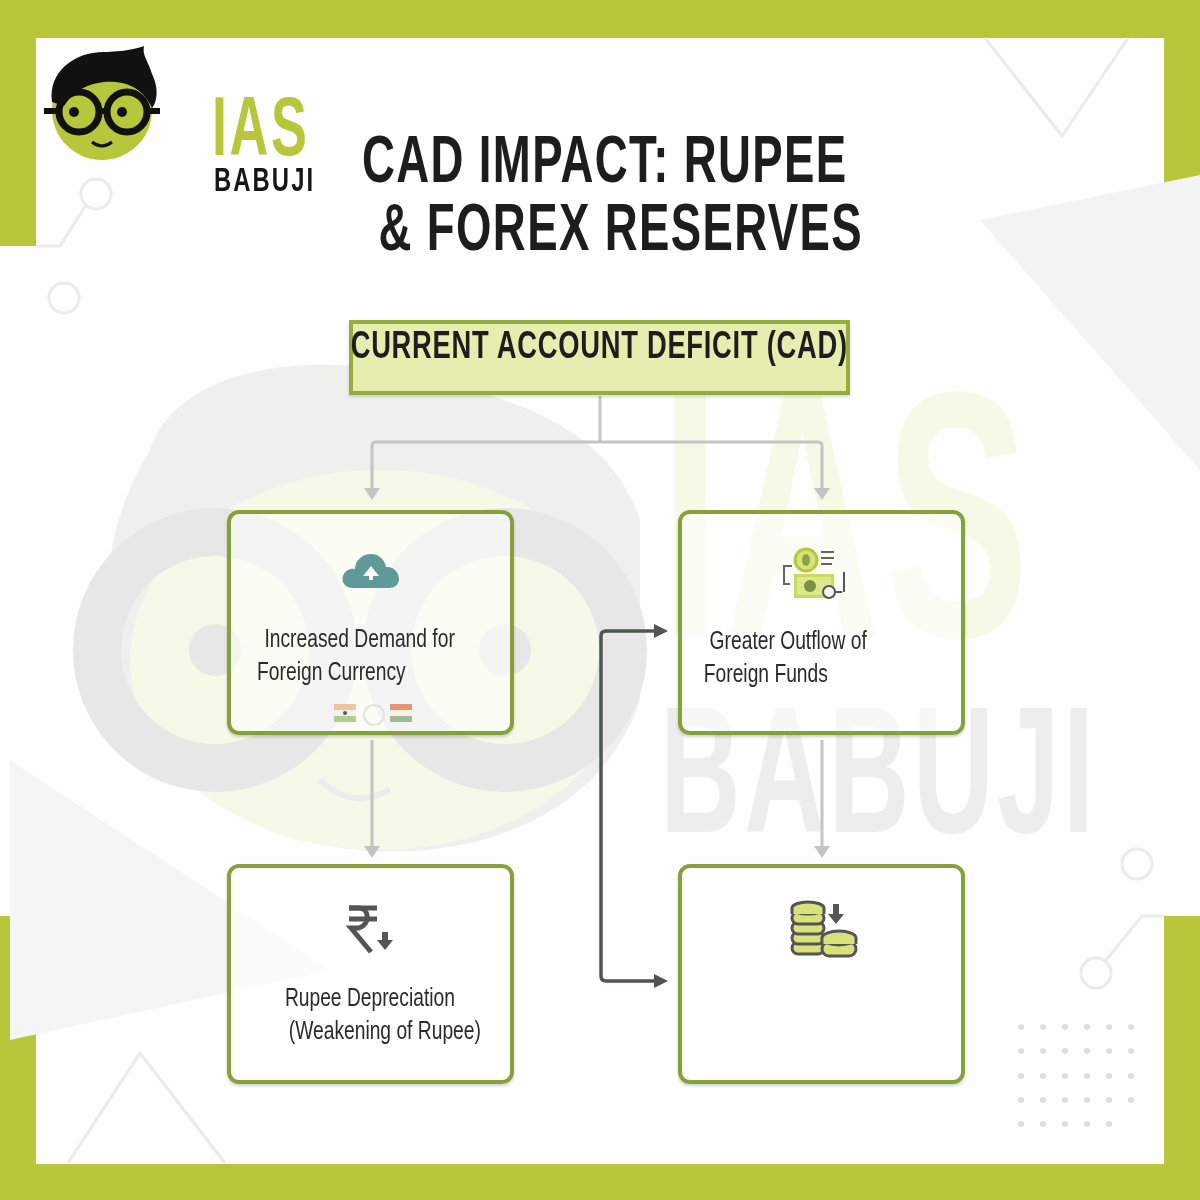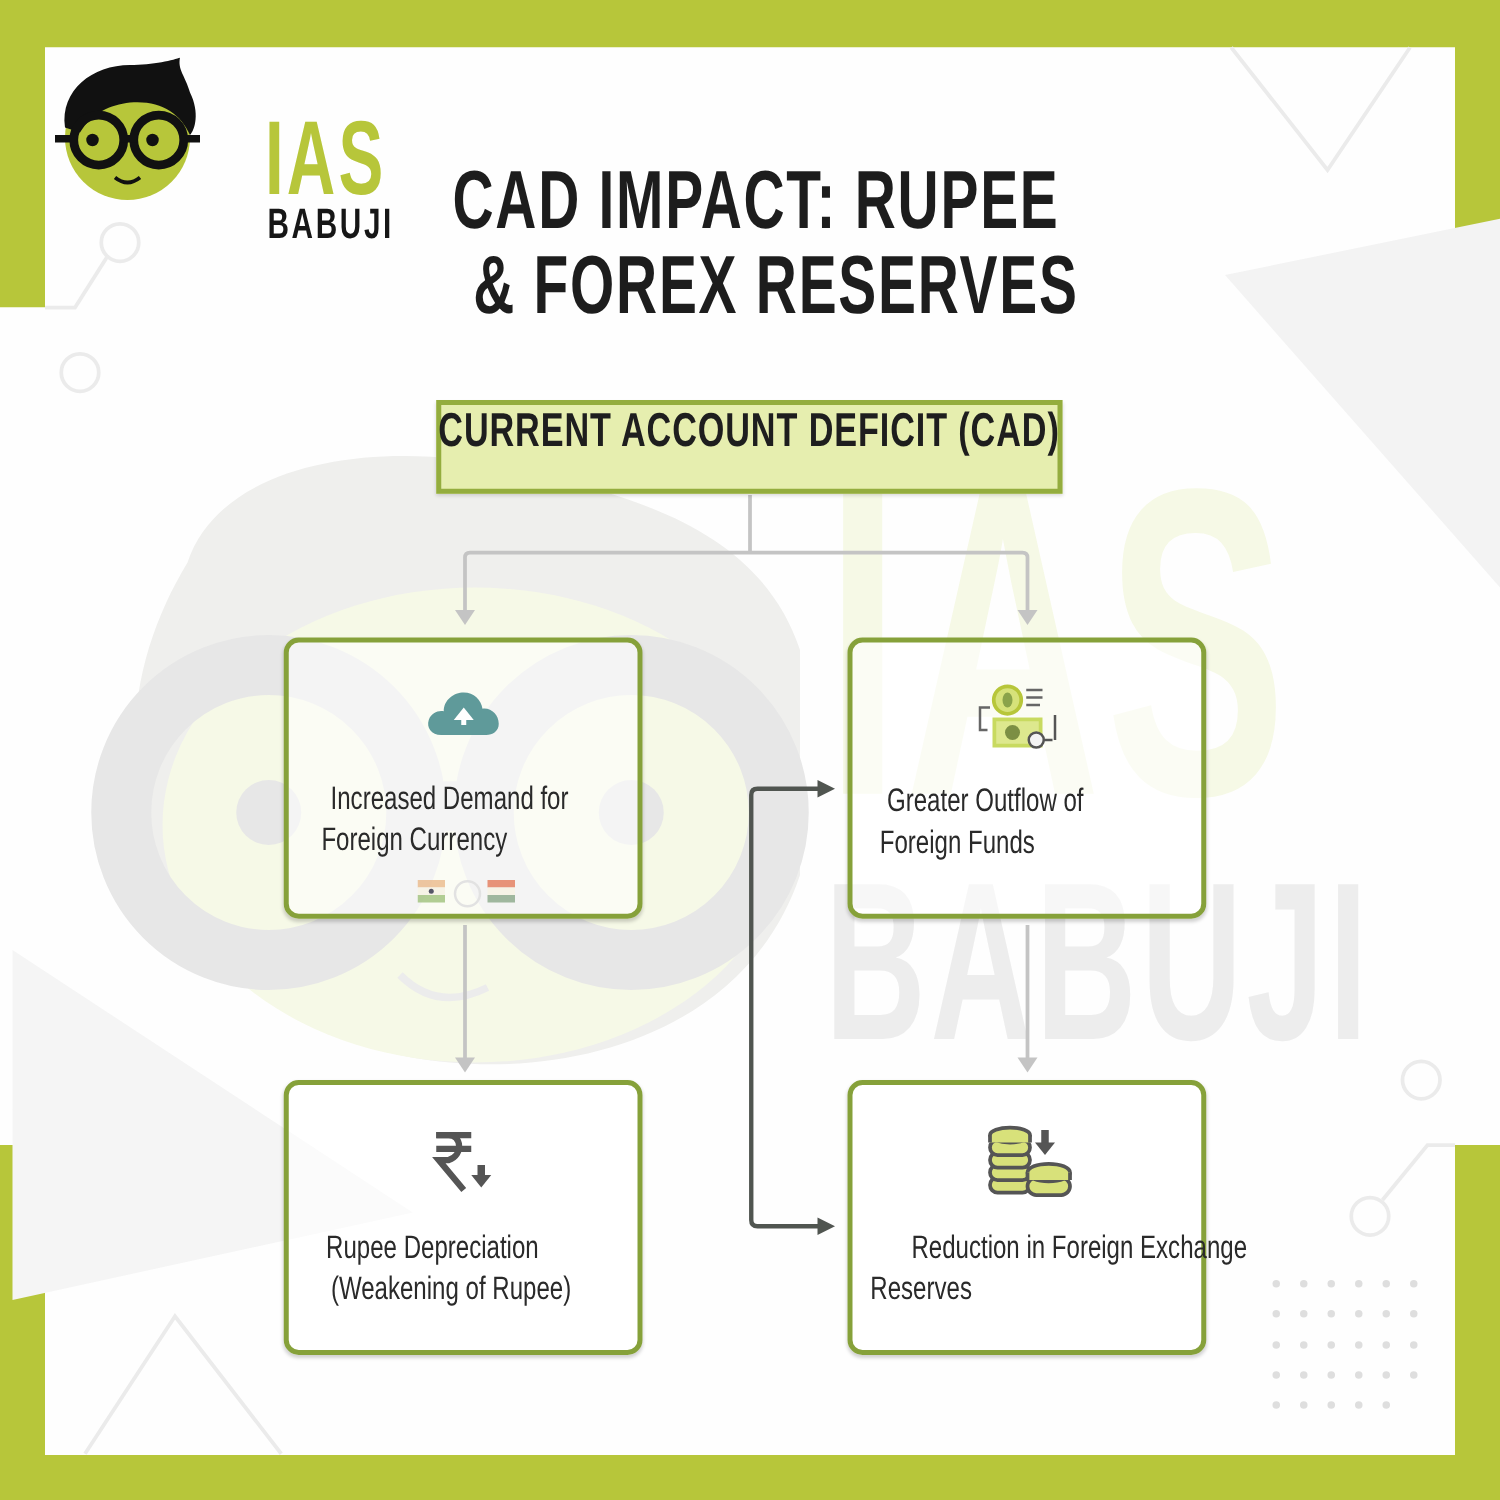--- a/index.html
+++ b/index.html
@@ -196,21 +196,21 @@
 <div class="node" style="left:227px;top:864px;height:220px;">
   <svg class="node-icon" style="left:112px;top:34px;" width="60" height="56" viewBox="0 0 60 56">
     <g fill="none" stroke="#555" stroke-width="5">
       <line x1="6" y1="6" x2="34" y2="6"></line>
       <line x1="6" y1="17" x2="34" y2="17"></line>
       <path d="M6,6 L16,6 C26,6 28,22 16,26 L8,26 L28,50"></path>
     </g>
     <rect x="39" y="30" width="6" height="10" fill="#555"></rect>
     <polygon points="34,38 50,38 42,48" fill="#555"></polygon>
   </svg>
-  <div class="node-label" style="top:113px;">
+  <div class="node-label" style="top:113px;margin-left:24px;">
     <span>Rupee Depreciation</span><br>
     <span>(Weakening of Rupee)</span>
   </div>
 </div>
 
 <div class="node" style="left:678px;top:864px;height:220px;">
   <svg class="node-icon" style="left:106px;top:30px;" width="72" height="62" viewBox="0 0 72 62">
     <g stroke="#555" stroke-width="3" fill="#d8e17a">
       <rect x="4" y="44" width="32" height="12" rx="6"></rect>
       <rect x="4" y="34" width="32" height="12" rx="6"></rect>
@@ -222,17 +222,13 @@
       <line x1="36" y1="10" x2="36" y2="16"></line>
       <rect x="34" y="44" width="34" height="14" rx="7"></rect>
       <ellipse cx="51" cy="40" rx="17" ry="7"></ellipse>
       <rect x="34" y="40" width="34" height="6" stroke="none"></rect>
       <line x1="34" y1="40" x2="34" y2="46"></line>
       <line x1="68" y1="40" x2="68" y2="46"></line>
     </g>
     <rect x="45" y="6" width="6" height="12" fill="#555"></rect>
     <polygon points="40,16 56,16 48,26" fill="#555"></polygon>
   </svg>
-  <div class="node-label" style="top:113px;">
-    <span>Reduction in Foreign Exchange</span><br>
-    <span>Reserves</span>
-  </div>
 </div>
 
 </body></html>

